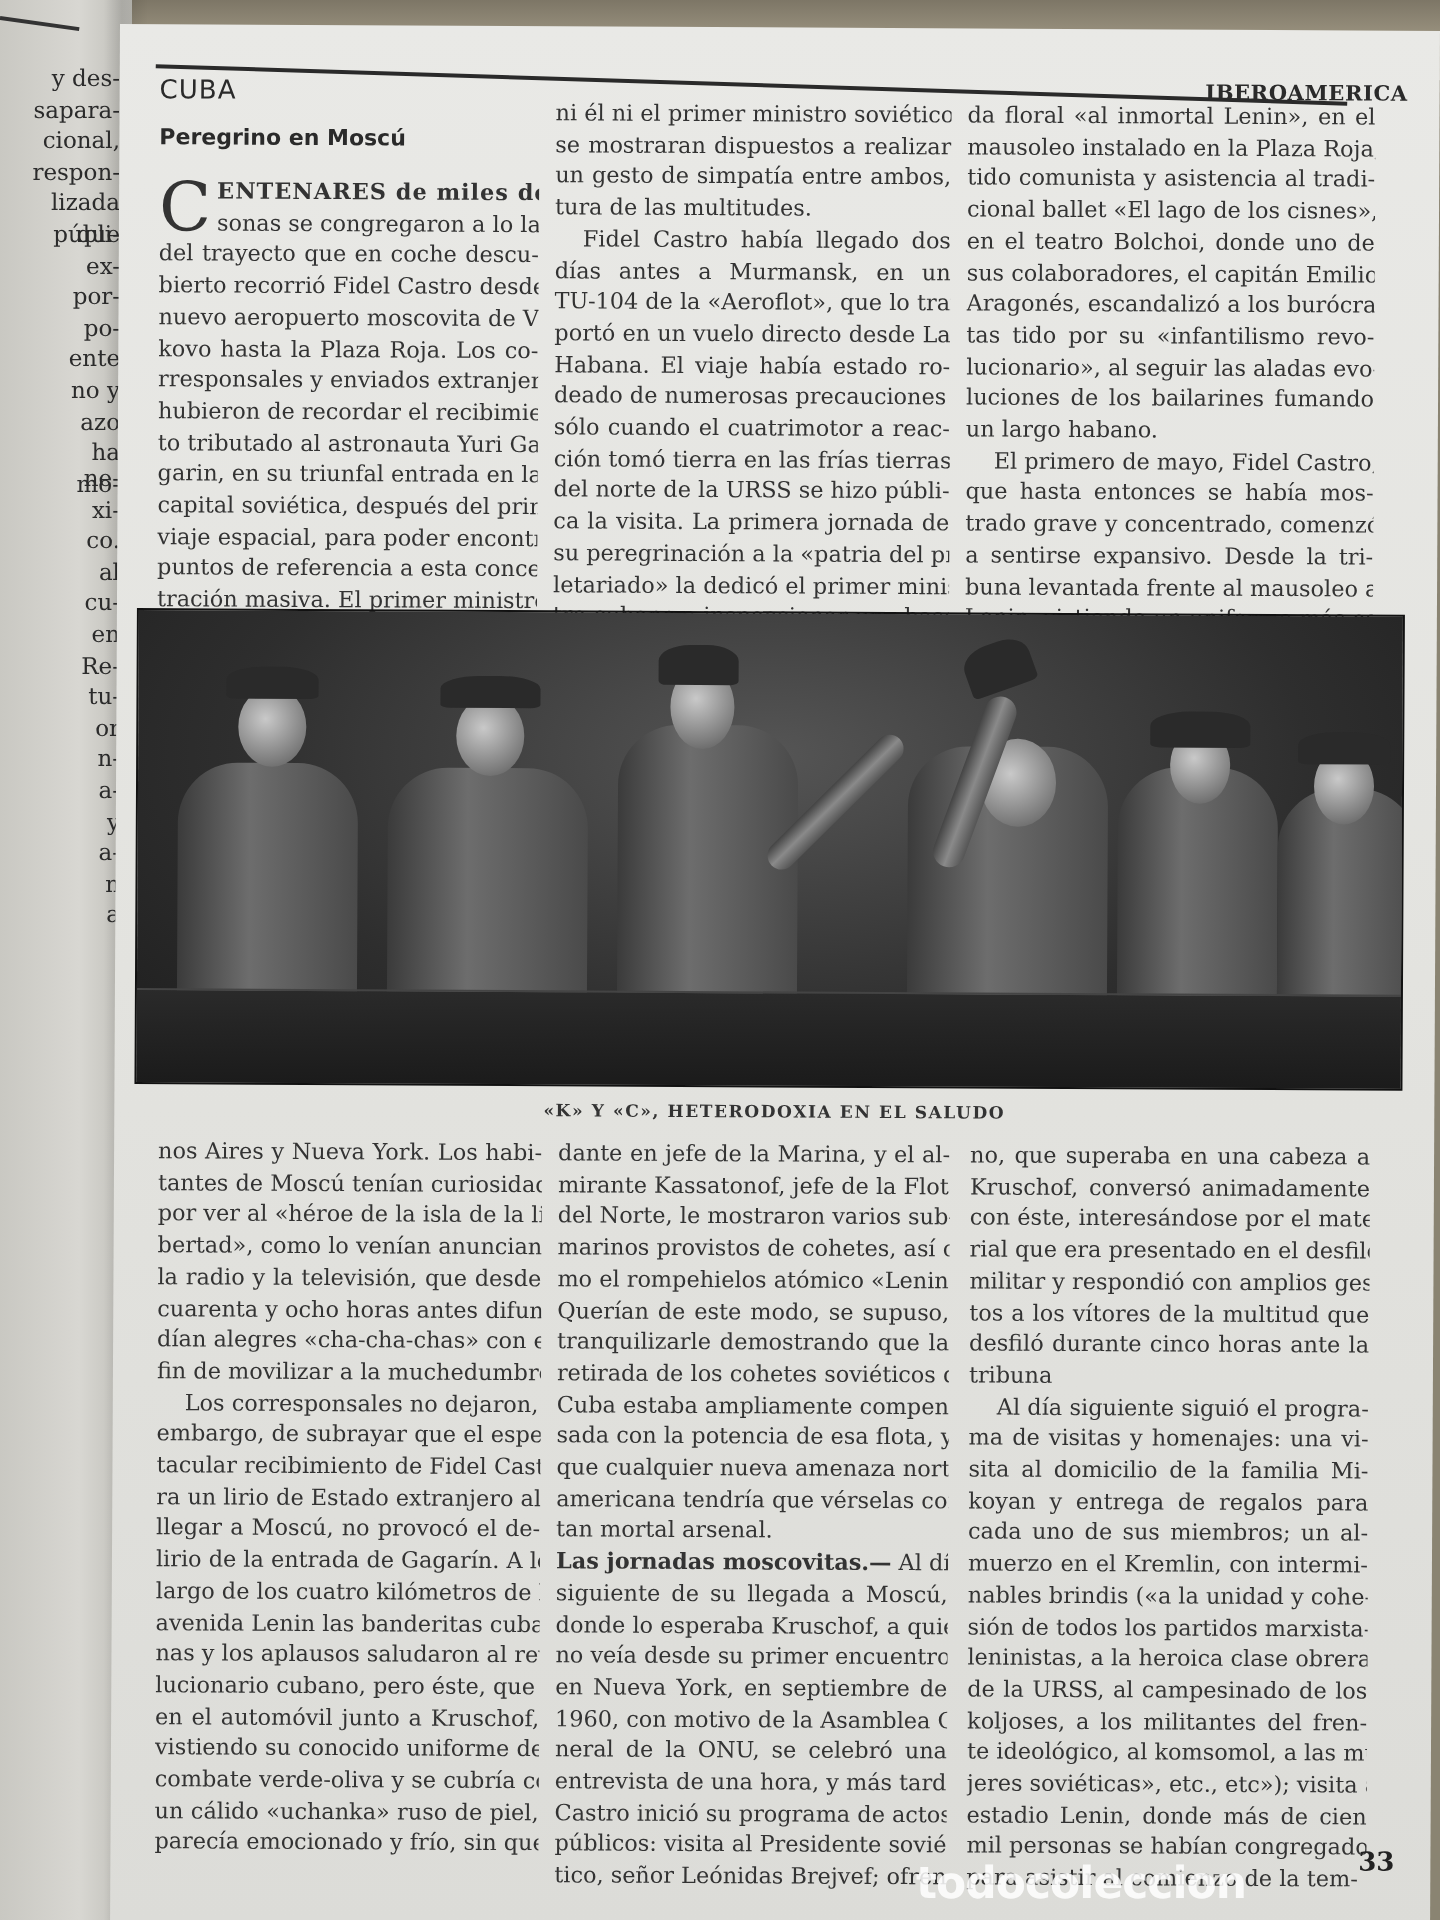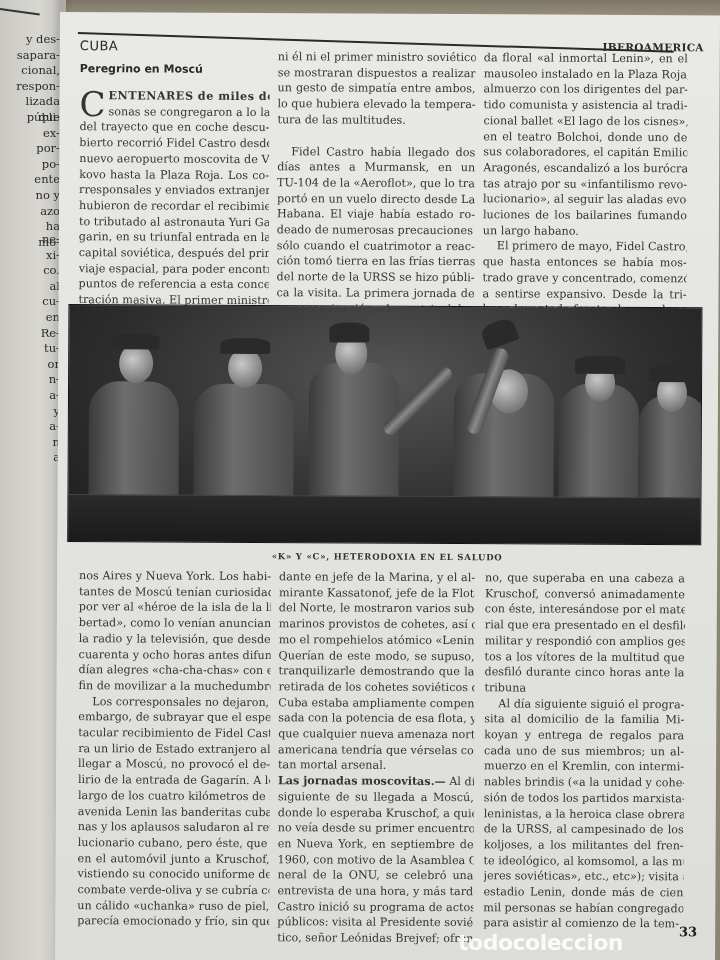--- a/index.html
+++ b/index.html
@@ -177,23 +177,22 @@
         <span class="line">sas lo mismo que antes había ocu-</span>
         <span class="line last">rrido en sus visitas a Caracas, Bue-</span>
       </div>
   </div>
 
   <div class="col" style="left:218px; top:36px; width:198px;">
     <div>
         <span class="line">ni él ni el primer ministro soviético</span>
         <span class="line">se mostraran dispuestos a realizar</span>
         <span class="line">un gesto de simpatía entre ambos,</span>
-        <span class="line">lo que hubiera elevado la tempera-</span>
         <span class="line last">tura de las multitudes.</span>
-        <span class="line" style="padding-left: 14px; margin-top: 16px;">Fidel Castro había llegado dos</span>
+        <span class="line" style="padding-left: 14px;">Fidel Castro había llegado dos</span>
         <span class="line">días antes a Murmansk, en un</span>
         <span class="line">TU-104 de la «Aeroflot», que lo trans-</span>
         <span class="line">portó en un vuelo directo desde La</span>
         <span class="line">Habana. El viaje había estado ro-</span>
         <span class="line">deado de numerosas precauciones y</span>
         <span class="line">sólo cuando el cuatrimotor a reac-</span>
         <span class="line">ción tomó tierra en las frías tierras</span>
         <span class="line">del norte de la URSS se hizo públi-</span>
         <span class="line">ca la visita. La primera jornada de</span>
         <span class="line">su peregrinación a la «patria del pro-</span>
@@ -203,27 +202,26 @@
         <span class="line">Allí, Anastasio Mikoyan, que había</span>
         <span class="line">ido a darle la bienvenida, acompa-</span>
         <span class="line last">ñado del almirante Gorchof, coman-</span>
       </div>
   </div>
 
   <div class="col" style="left:424px; top:36px; width:204px;">
     <div>
         <span class="line">da floral «al inmortal Lenin», en el</span>
         <span class="line">mausoleo instalado en la Plaza Roja;</span>
-        <span class="line">almuerzo con los dirigentes del par-</span>
         <span class="line">tido comunista y asistencia al tradi-</span>
         <span class="line">cional ballet «El lago de los cisnes»,</span>
         <span class="line">en el teatro Bolchoi, donde uno de</span>
         <span class="line">sus colaboradores, el capitán Emilio</span>
         <span class="line">Aragonés, escandalizó a los burócra-</span>
-        <span class="line">tas atrajo por su «infantilismo revo-</span>
+        <span class="line">tas tido por su «infantilismo revo-</span>
         <span class="line">lucionario», al seguir las aladas evo-</span>
         <span class="line">luciones de los bailarines fumando</span>
         <span class="line last">un largo habano.</span>
         <span class="line" style="padding-left: 14px;">El primero de mayo, Fidel Castro,</span>
         <span class="line">que hasta entonces se había mos-</span>
         <span class="line">trado grave y concentrado, comenzó</span>
         <span class="line">a sentirse expansivo. Desde la tri-</span>
         <span class="line">buna levantada frente al mausoleo a</span>
         <span class="line">Lenin, vistiendo un uniforme más es-</span>
         <span class="line">tricto que a su llegada (de oficial</span>
@@ -335,20 +333,21 @@
     <div>
         <span class="line">no, que superaba en una cabeza a</span>
         <span class="line">Kruschof, conversó animadamente</span>
         <span class="line">con éste, interesándose por el mate-</span>
         <span class="line">rial que era presentado en el desfile</span>
         <span class="line">militar y respondió con amplios ges-</span>
         <span class="line">tos a los vítores de la multitud que</span>
         <span class="line">desfiló durante cinco horas ante la</span>
         <span class="line">tribuna</span>
         <span class="line" style="padding-left: 14px;">Al día siguiente siguió el progra-</span>
+        <span class="line">ma de visitas y homenajes: una vi-</span>
         <span class="line">sita al domicilio de la familia Mi-</span>
         <span class="line">koyan y entrega de regalos para</span>
         <span class="line">cada uno de sus miembros; un al-</span>
         <span class="line">muerzo en el Kremlin, con intermi-</span>
         <span class="line">nables brindis («a la unidad y cohe-</span>
         <span class="line">sión de todos los partidos marxista-</span>
         <span class="line">leninistas, a la heroica clase obrera</span>
         <span class="line">de la URSS, al campesinado de los</span>
         <span class="line">koljoses, a los militantes del fren-</span>
         <span class="line">te ideológico, al komsomol, a las mu-</span>

